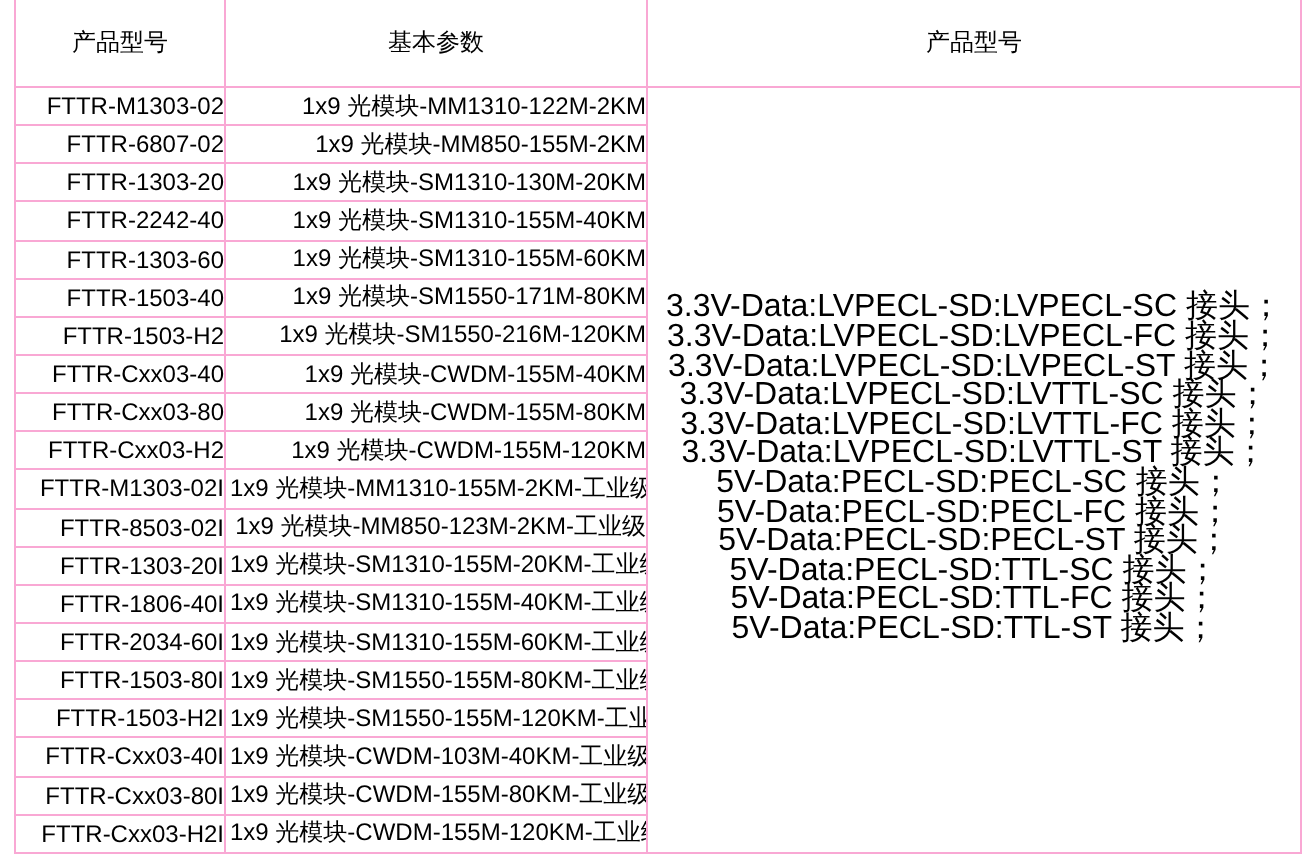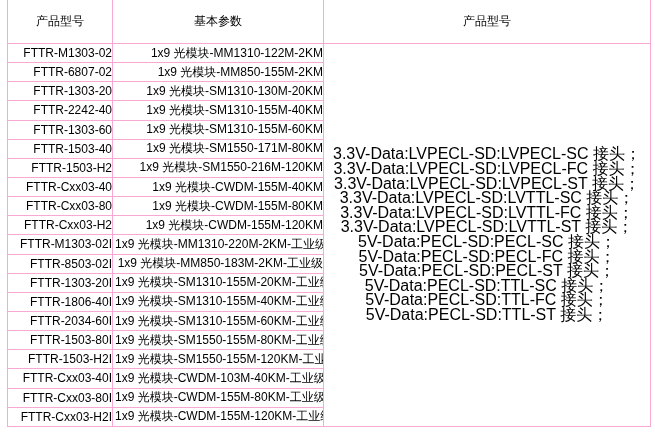--- a/index.html
+++ b/index.html
@@ -124,25 +124,25 @@
         <tr>
           <td class="c1">FTTR-Cxx03-80</td>
           <td class="c2">1x9 光模块-CWDM-155M-80KM</td>
         </tr>
         <tr>
           <td class="c1">FTTR-Cxx03-H2</td>
           <td class="c2">1x9 光模块-CWDM-155M-120KM</td>
         </tr>
         <tr>
           <td class="c1">FTTR-M1303-02I</td>
-          <td class="c2">1x9 光模块-MM1310-220M-2KM-工业级</td>
+          <td class="c2">1x9 光模块-MM1310-155M-2KM-工业级</td>
         </tr>
         <tr>
           <td class="c1">FTTR-8503-02I</td>
-          <td class="c2">1x9 光模块-MM850-183M-2KM-工业级</td>
+          <td class="c2">1x9 光模块-MM850-123M-2KM-工业级</td>
         </tr>
         <tr>
           <td class="c1">FTTR-1303-20I</td>
           <td class="c2">1x9 光模块-SM1310-155M-20KM-工业级</td>
         </tr>
         <tr>
           <td class="c1">FTTR-1806-40I</td>
           <td class="c2">1x9 光模块-SM1310-155M-40KM-工业级</td>
         </tr>
         <tr>

